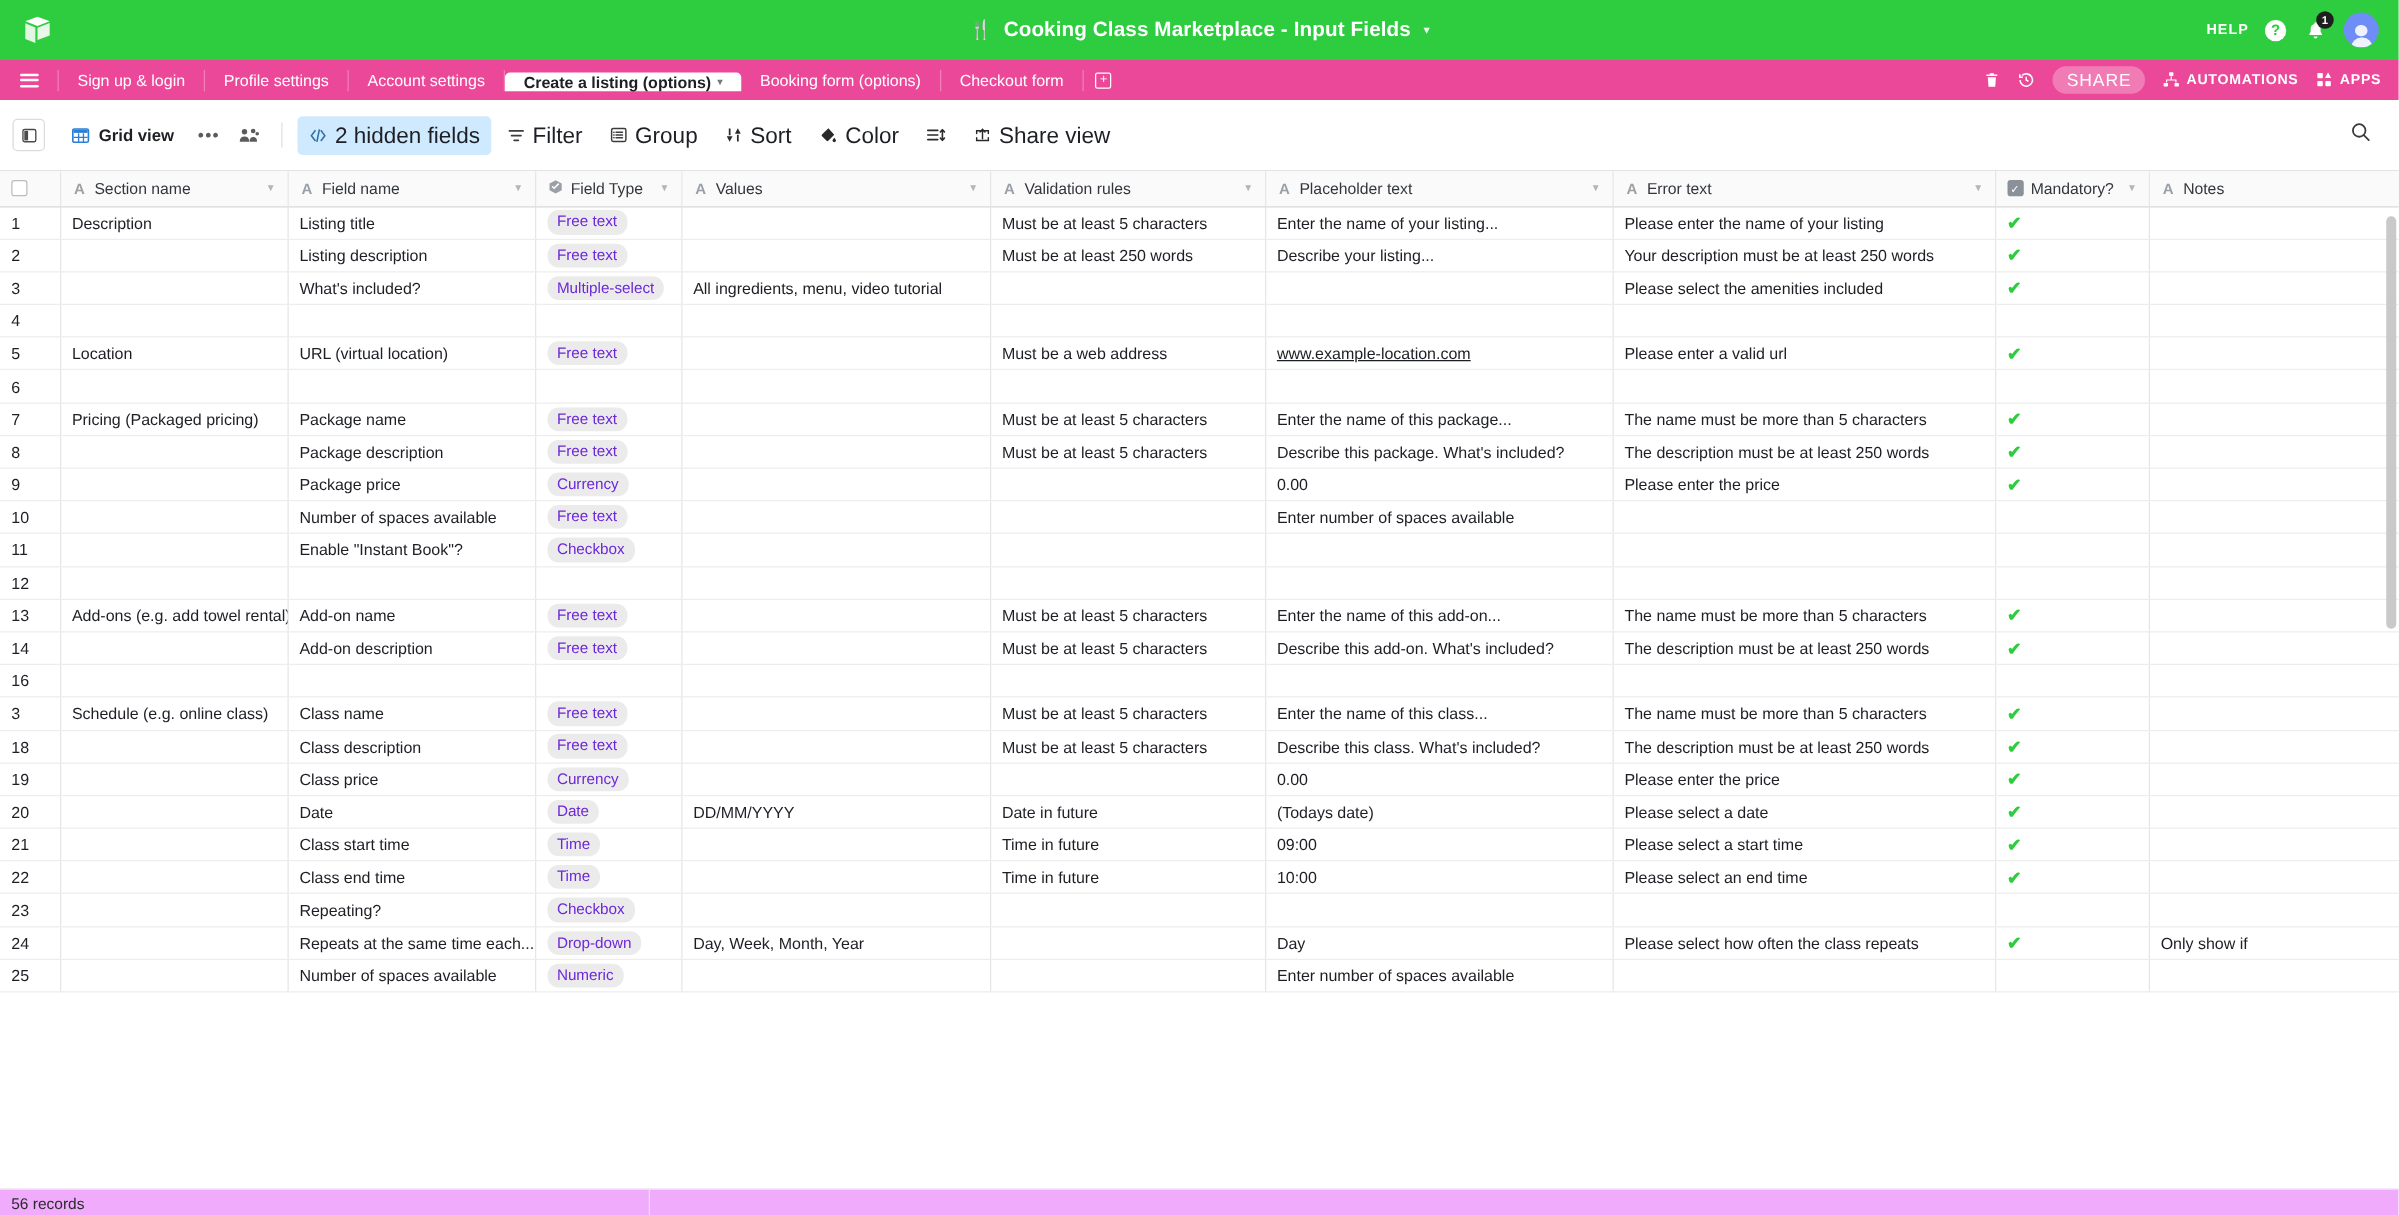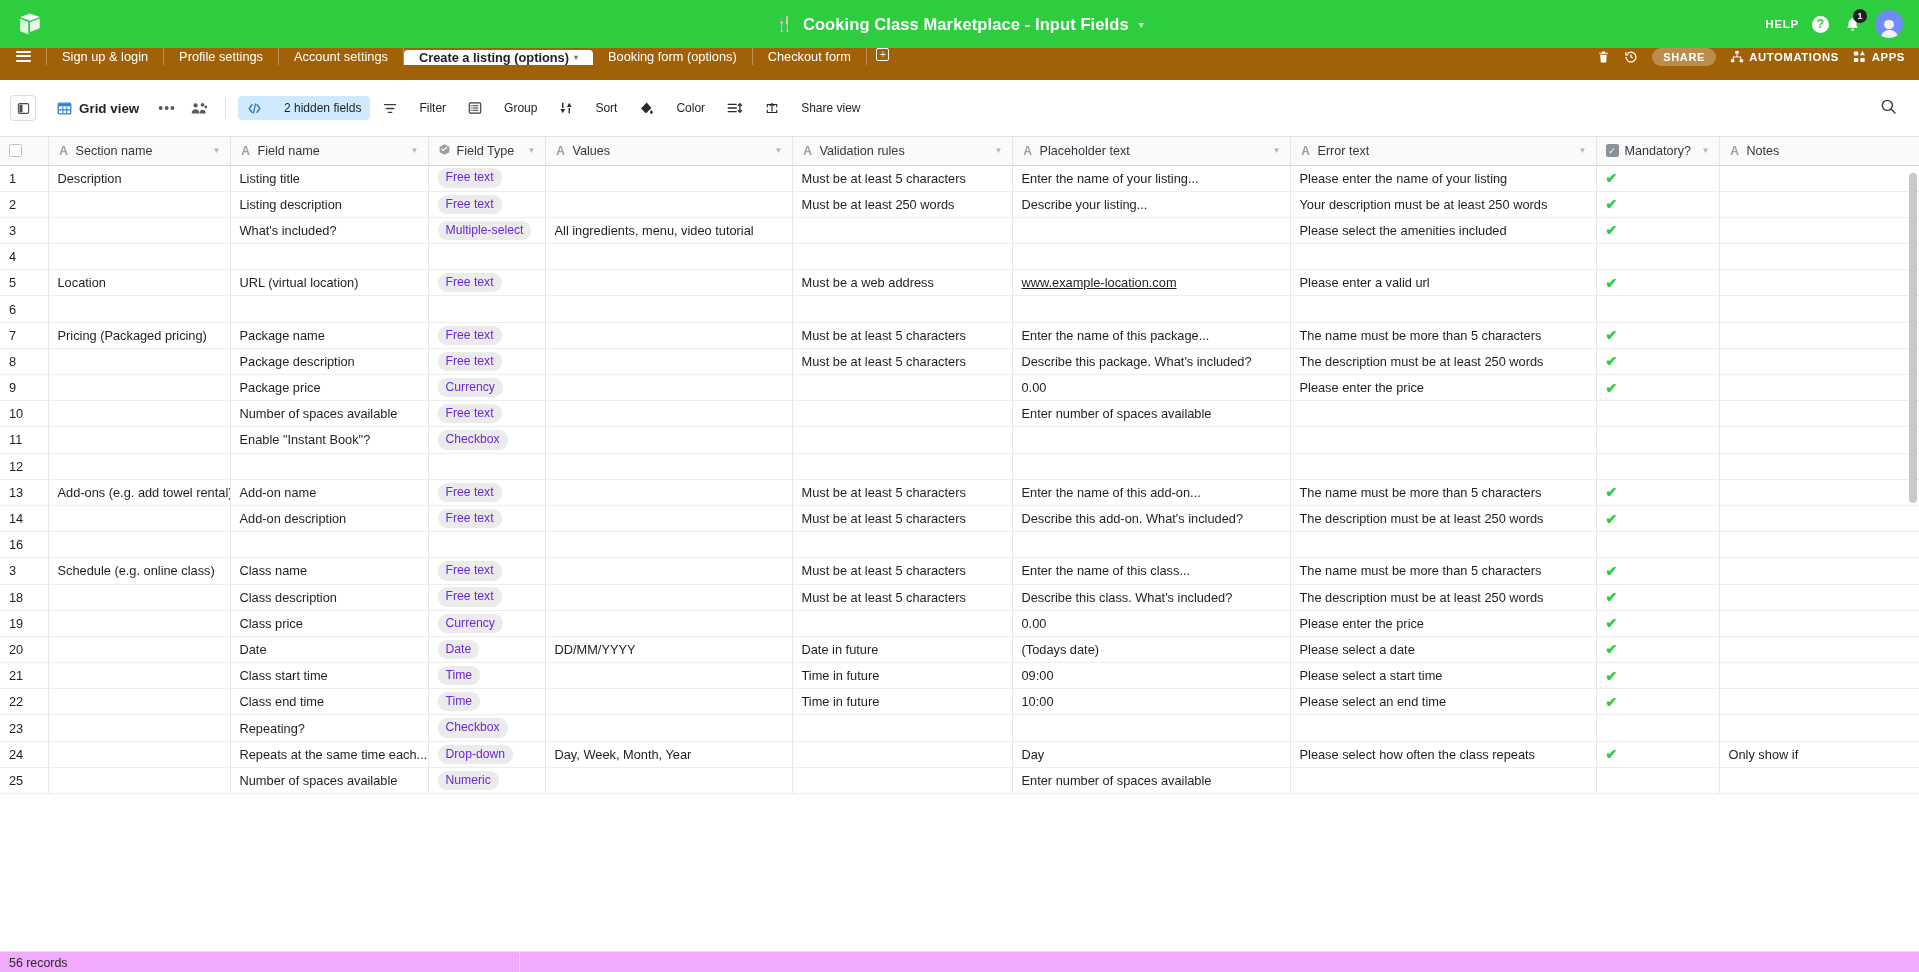--- a/index.html
+++ b/index.html
@@ -53,22 +53,22 @@
     width: 28px; height: 28px; border-radius: 50%;
     background: #6f8df7; display: flex; align-items: flex-end; justify-content: center;
     overflow: hidden;
   }
   .avatar-inner{position:relative;width:28px;height:28px;display:flex;flex-direction:column;align-items:center;justify-content:flex-end;}
   .avatar-inner .h{width:9.5px;height:9.5px;border-radius:50%;background:#eef2fd;margin-bottom:1px;}
   .avatar-inner .b{width:17px;height:8px;border-radius:8px 8px 0 0;background:#eef2fd;}
 
   
   .tabbar {
-    height: 32px; background: #a16207;
-    display: flex; align-items: flex-start; position: relative;
+    height: 32px; background: #ec4899;
+    display: flex; align-items: center; position: relative;
   }
   .hamburger {
     width: 46px; display:flex;align-items:center;justify-content:center;
     color:#fff;
   }
   .hamburger .bars { width:15px; }
   .hamburger .bars i { display:block; height:2px; background:#fff; margin:2.5px 0; border-radius:1px;}
   .tab {
     display: flex; align-items: center; gap: 5px;
     padding: 0 15px; font-size: 12.8px; color: #fff; font-weight: normal;
@@ -90,35 +90,35 @@
     width: 13px;height:13px;border:1.4px solid #fff;border-radius:2px;
     display:flex;align-items:center;justify-content:center;font-size:10px;line-height:1;
   }
   .tabbar-right {
     margin-left: auto; display:flex; align-items:center; gap: 14px;
     padding-right: 14px; color: #fff; font-size: 11.3px; font-weight: bold; letter-spacing:.6px;
   }
   .tb-ico { display:flex;align-items:center;gap:5px; cursor:pointer;}
   .share-pill {
     background: rgba(255,255,255,.28); border-radius: 11px;
-    padding: 3px 11px; font-size: 11px; font-weight: bold; letter-spacing: .7px;
+    padding: 3px 11px; font-size: 14px; font-weight: normal; letter-spacing: .7px;
   }
 
   
   .viewbar {
     height: 57px; background: #fff; border-bottom: 1px solid #e3e3e3;
     display: flex; align-items: center; padding: 0 10px; gap: 4px;
   }
   .vb-sidepanel {
     width: 26px; height: 26px; border: 1px solid #dcdcdc; border-radius: 4px;
     display:flex;align-items:center;justify-content:center; margin-right: 8px; cursor:pointer;
   }
   .vb-item {
-    display: flex; align-items: center; gap: 22px;
-    padding: 5px 9px; border-radius: 4px; font-size: 12px; color: #1d1f25;
+    display: flex; align-items: center; gap: 6px;
+    padding: 5px 9px; border-radius: 4px; font-size: 18px; color: #1d1f25;
     cursor: pointer; white-space: nowrap;
   }
   .vb-item.gridview { font-weight: bold; font-size: 13.4px; gap: 7px;}
   .vb-item.hidden-fields { background: #cfeafe; }
   .vb-sep { width: 1px; height: 20px; background: #e0e0e0; margin: 0 8px; }
   .vb-dots { letter-spacing: 1px; color:#5b5b5b; padding: 4px 6px; cursor:pointer; font-size:14px;}
   .vb-right { margin-left: auto; padding-right: 12px; cursor:pointer;}
 
   
   .gridwrap { position: relative; height: calc(972px - 48px - 32px - 44px); overflow: hidden; }

